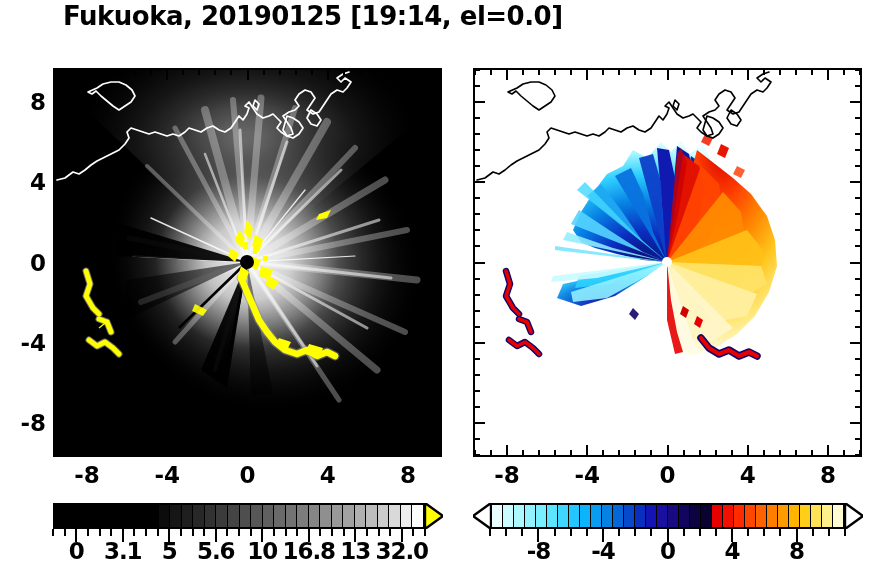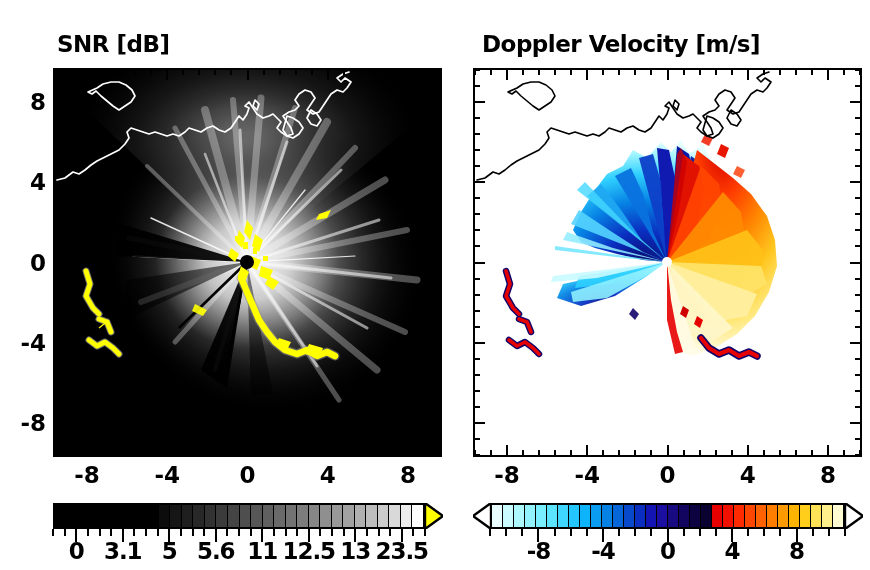--- a/index.html
+++ b/index.html
@@ -58,22 +58,21 @@
   #snr-colorbar-labels .cblab{top:538px;}
   #dop-colorbar-labels .cblab{top:538px;}
 
   svg{display:block;}
 </style>
 </head>
 <body>
 
 <div id="root">
 
-  <div class="ttl" id="left-subtitle">SNR [dB]</div>
-  <div class="ttl" id="right-subtitle">Doppler Velocity [m/s]</div>
+  <div class="ttl" id="main-title">Fukuoka, 20190125 [19:14, el=0.0]</div>
 
   <div class="panel" id="left-panel">
     <div class="plotarea">
       <svg width="385" height="385" viewBox="0 0 385 385">
         <defs>
           <radialGradient id="snrFan" cx="50%" cy="50%" r="50%">
             <stop offset="0%" stop-color="#ffffff" stop-opacity="1"></stop>
             <stop offset="8%" stop-color="#f2f2f2" stop-opacity="0.97"></stop>
             <stop offset="22%" stop-color="#c8c8c8" stop-opacity="0.85"></stop>
             <stop offset="40%" stop-color="#8e8e8e" stop-opacity="0.66"></stop>
@@ -638,24 +637,24 @@
       <div class="cbtick min" style="left: 63.625px; top: 529px;"></div>
       <div class="cbtick min" style="left: 412.375px; top: 529px;"></div>
       <div class="cbtick min" style="left: 52px; top: 529px;"></div>
       <div class="cbtick min" style="left: 424px; top: 529px;"></div>
     </div>
   <div id="snr-colorbar-labels">
       <div class="cblab" style="left: 76.25px;">0</div>
       <div class="cblab" style="left: 122.75px;">3.1</div>
       <div class="cblab" style="left: 169.25px;">5</div>
       <div class="cblab" style="left: 215.75px;">5.6</div>
-      <div class="cblab" style="left: 262.25px;">11</div>
-      <div class="cblab" style="left: 308.75px;">12.5</div>
+      <div class="cblab" style="left: 262.25px;">10</div>
+      <div class="cblab" style="left: 308.75px;">16.8</div>
       <div class="cblab" style="left: 355.25px;">13</div>
-      <div class="cblab" style="left: 401.75px;">23.5</div>
+      <div class="cblab" style="left: 401.75px;">32.0</div>
     </div>
 
   <div class="cbwrap" id="dop-colorbar-wrap">
     <svg class="arrow" id="dop-under-arrow" viewBox="0 0 18 26" preserveAspectRatio="none" style="left: 0px;">
       <polygon points="18,0 0,13 18,26" fill="#ffffff" stroke="#000" stroke-width="2.4"></polygon>
     </svg>
     <div class="cbbody" id="dop-colorbar-body" style="left: 17px; width: 355px;">
         <div class="cbcell" style="background: rgb(232, 254, 255);"></div>
         <div class="cbcell" style="background: rgb(201, 251, 255);"></div>
         <div class="cbcell" style="background: rgb(173, 247, 255);"></div>

